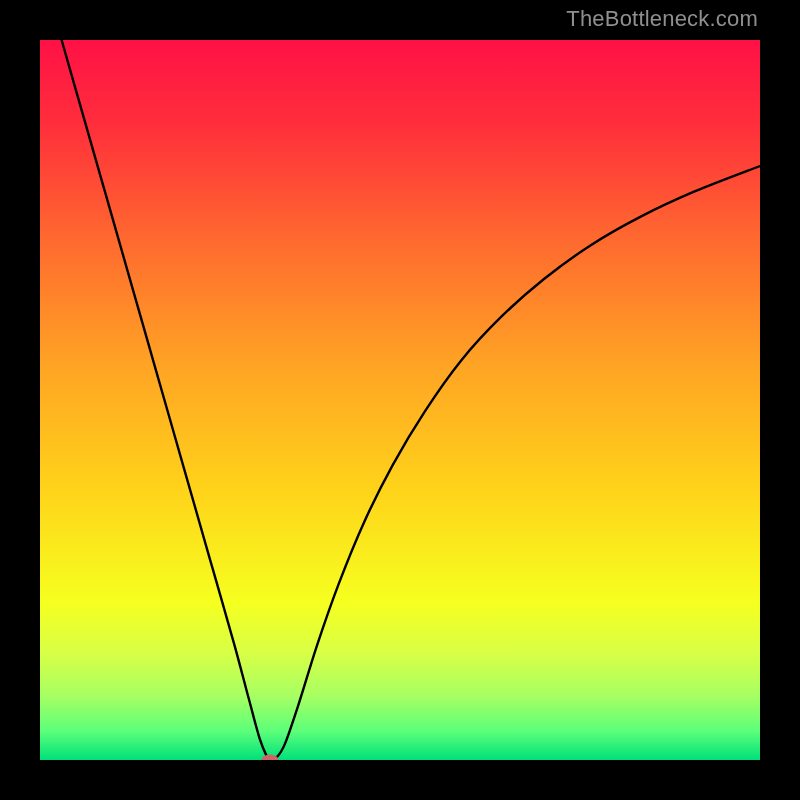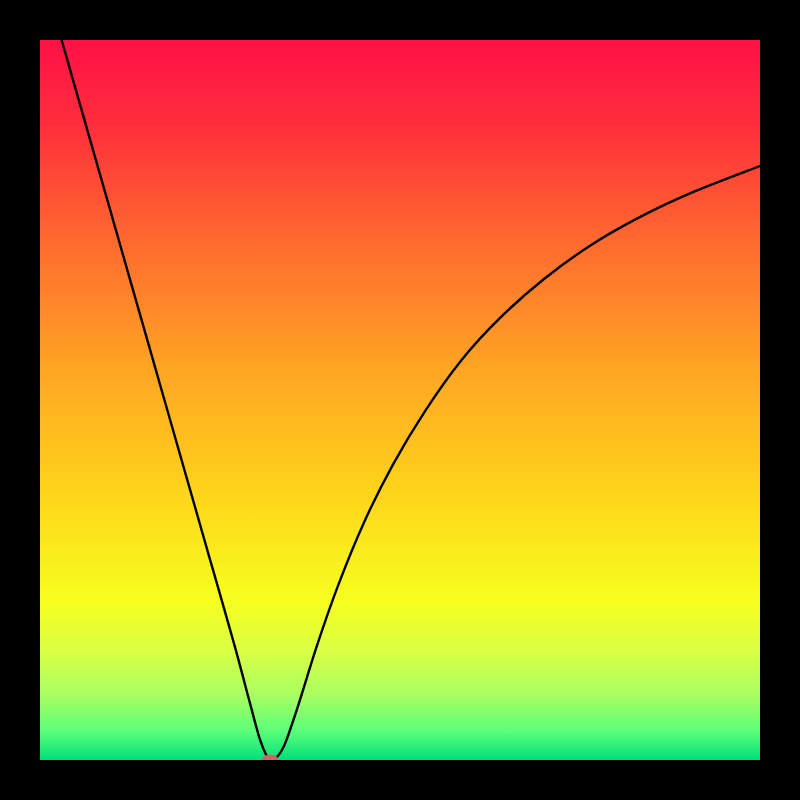--- a/index.html
+++ b/index.html
@@ -52,20 +52,21 @@
     color: #8f8f8f;
     font-size: 22px;
     letter-spacing: 0.2px;
     font-weight: 500;
   }
 </style>
 </head>
 <body>
 
 <div class="frame">
+  <div class="watermark">TheBottleneck.com</div>
   <div class="plot-area">
     <svg class="gradient" viewBox="0 0 720 720" preserveAspectRatio="none">
       <defs>
         <linearGradient id="bg-grad" x1="0" y1="0" x2="0" y2="1">
             <stop offset="0%" stop-color="#ff1146"></stop>
             <stop offset="12%" stop-color="#ff2f3b"></stop>
             <stop offset="28.000000000000004%" stop-color="#ff6a2f"></stop>
             <stop offset="45%" stop-color="#ffa324"></stop>
             <stop offset="62%" stop-color="#ffd21a"></stop>
             <stop offset="78%" stop-color="#f6ff1f"></stop>

